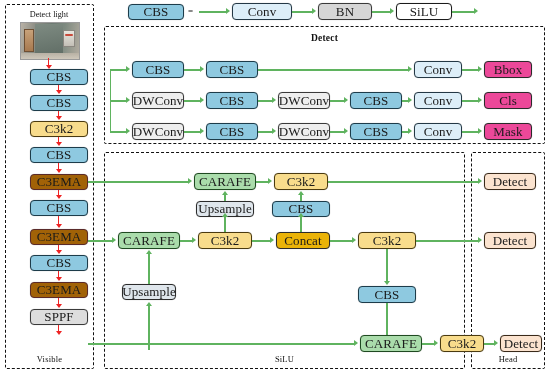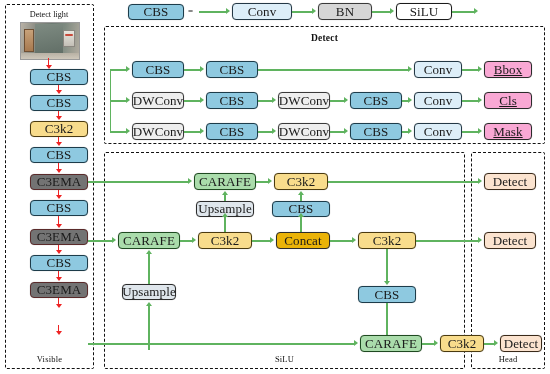--- a/index.html
+++ b/index.html
@@ -12,28 +12,28 @@
   .frame-label{position:absolute;font-size:8.5px;color:#111;text-align:center;
                white-space:nowrap;letter-spacing:.2px;}
 
   
   .blk{position:absolute;box-sizing:border-box;border:1.1px solid #2f2f2f;
        border-radius:4px;display:flex;align-items:center;justify-content:center;
        font-size:13px;color:#1a1a1a;white-space:nowrap;letter-spacing:.1px;
        box-shadow:0 0 0 .3px rgba(0,0,0,.15);}
   .c-cbs   {background:#8ec9e0;border-color:#1d3c4a;}
   .c-c3k2  {background:#f8dc8c;border-color:#4a3a10;}
-  .c-c3ema {background:#737373;border-color:#5a2a2a;}
+  .c-c3ema {background:#a16207;border-color:#5a2a2a;}
   .c-sppf  {background:#dddddd;border-color:#3a3a3a;}
   .c-c2psa {background:#ccd6e0;border-color:#33414d;}
   .c-conv  {background:#ddeef8;border-color:#243845;}
   .c-bn    {background:#d6d6d6;border-color:#3a3a3a;}
   .c-silu  {background:#ffffff;border-color:#1b1b1b;}
   .c-dwconv{background:#eeeeee;border-color:#3a3a3a;}
-  .c-out   {background:#f9a8d4;border-color:#2b2b2b;text-decoration:underline;}
+  .c-out   {background:#ec4899;border-color:#2b2b2b;}
   .c-carafe{background:#aadcab;border-color:#1f4a21;}
   .c-ups   {background:#dfe6ec;border-color:#2b2b2b;}
   .c-concat{background:#eab308;border-color:#2b2b2b;}
   .c-detect{background:#fbe3cf;border-color:#3a2a1a;}
 
   
   .ln{position:absolute;background:#5fb35f;}
   .ln.h{height:1.4px;}
   .ln.v{width:1.4px;}
   .ln.red{background:#ee2222;}
@@ -107,20 +107,21 @@
 
   <div class="blk c-cbs" style="left:30px;top:69px;width:58px;height:16px;">CBS</div>
   <div class="blk c-cbs" style="left:30px;top:95px;width:58px;height:16px;">CBS</div>
   <div class="blk c-c3k2" style="left:30px;top:121px;width:58px;height:16px;">C3k2</div>
   <div class="blk c-cbs" style="left:30px;top:147px;width:58px;height:16px;">CBS</div>
   <div class="blk c-c3ema" style="left:30px;top:174px;width:58px;height:16px;">C3EMA</div>
   <div class="blk c-cbs" style="left:30px;top:200px;width:58px;height:16px;">CBS</div>
   <div class="blk c-c3ema" style="left:30px;top:229px;width:58px;height:16px;">C3EMA</div>
   <div class="blk c-cbs" style="left:30px;top:255px;width:58px;height:16px;">CBS</div>
   <div class="blk c-c3ema" style="left:30px;top:282px;width:58px;height:16px;">C3EMA</div>
+  <div class="blk c-sppf" style="left:30px;top:309px;width:58px;height:16px;">SPPF</div>
 
   <div class="ln v red" style="left:58px;top:85px;height:6px;"></div>
   <div class="ar dred" style="left:55.7px;top:90px;"></div>
   <div class="ln v red" style="left:58px;top:111px;height:6px;"></div>
   <div class="ar dred" style="left:55.7px;top:116px;"></div>
   <div class="ln v red" style="left:58px;top:137px;height:6px;"></div>
   <div class="ar dred" style="left:55.7px;top:142px;"></div>
   <div class="ln v red" style="left:58px;top:163px;height:7px;"></div>
   <div class="ar dred" style="left:55.7px;top:169px;"></div>
   <div class="ln v red" style="left:58px;top:190px;height:6px;"></div>

